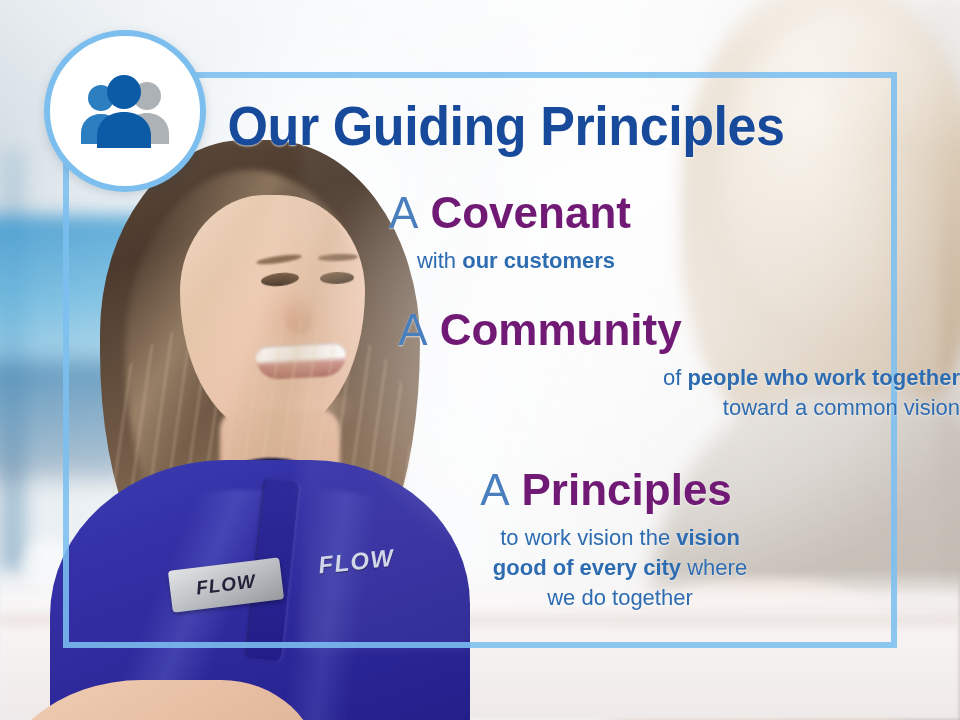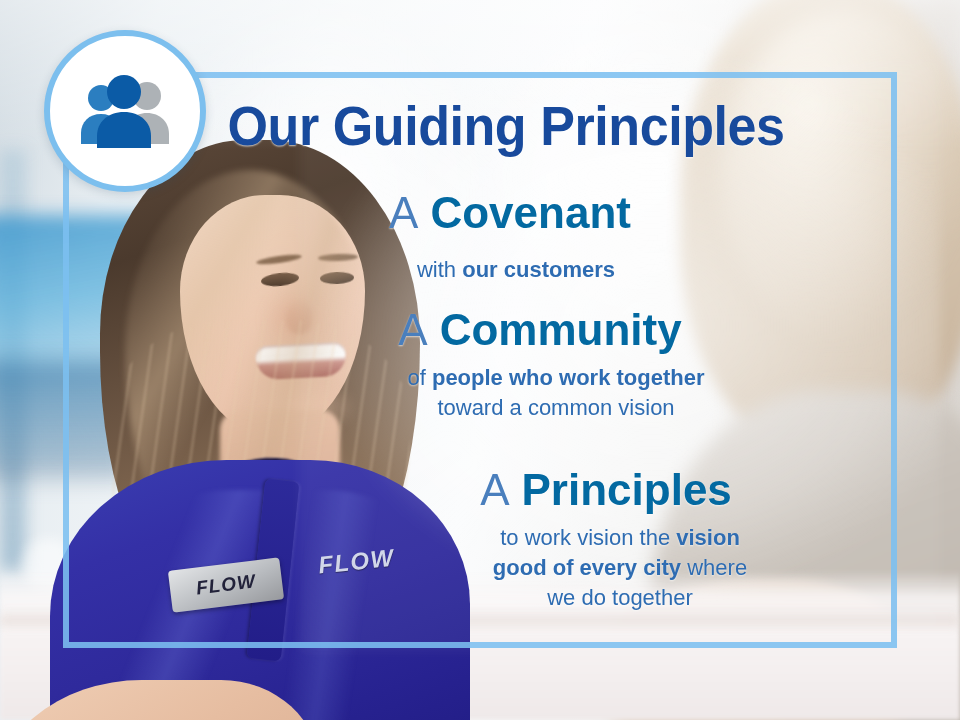--- a/index.html
+++ b/index.html
@@ -248,36 +248,36 @@
     padding-left:56px;box-sizing:border-box;
   }
 
   .principle{position:absolute;width:960px;}
   .p-head{
     font-family:"Liberation Sans",sans-serif;
     font-size:44px;line-height:50px;white-space:nowrap;
     text-shadow:0 1px 2px rgba(255,255,255,.65);
   }
   .p-head .art{font-weight:400;color:#4a7fbd;margin-right:12px;}
-  .p-head .word{font-weight:700;color:#0369a1;}
+  .p-head .word{font-weight:700;color:#701a75;}
   .p-sub{
     font-family:"Liberation Sans",sans-serif;
     font-size:22px;line-height:30px;color:#2e6cb2;font-weight:400;
     text-shadow:0 1px 2px rgba(255,255,255,.6);
   }
   .p-sub b{font-weight:700;}
 
   
   #p1{top:188px;}
   #p1 .p-head{text-align:center;padding-left:60px;}
-  #p1 .p-sub{text-align:center;padding-left:72px;margin-top:17px;}
+  #p1 .p-sub{text-align:center;padding-left:72px;margin-top:8px;}
 
   #p2{top:305px;}
   #p2 .p-head{text-align:center;padding-left:120px;}
-  #p2 .p-sub{text-align:center;padding-left:152px;margin-top:8px;}
+  #p2 .p-sub{text-align:right;padding-left:152px;margin-top:8px;}
 
   #p3{top:465px;}
   #p3 .p-head{text-align:center;padding-left:252px;}
   #p3 .p-sub{text-align:center;padding-left:280px;margin-top:8px;}
 </style>
 </head>
 <body>
 
 <div id="poster">
 

